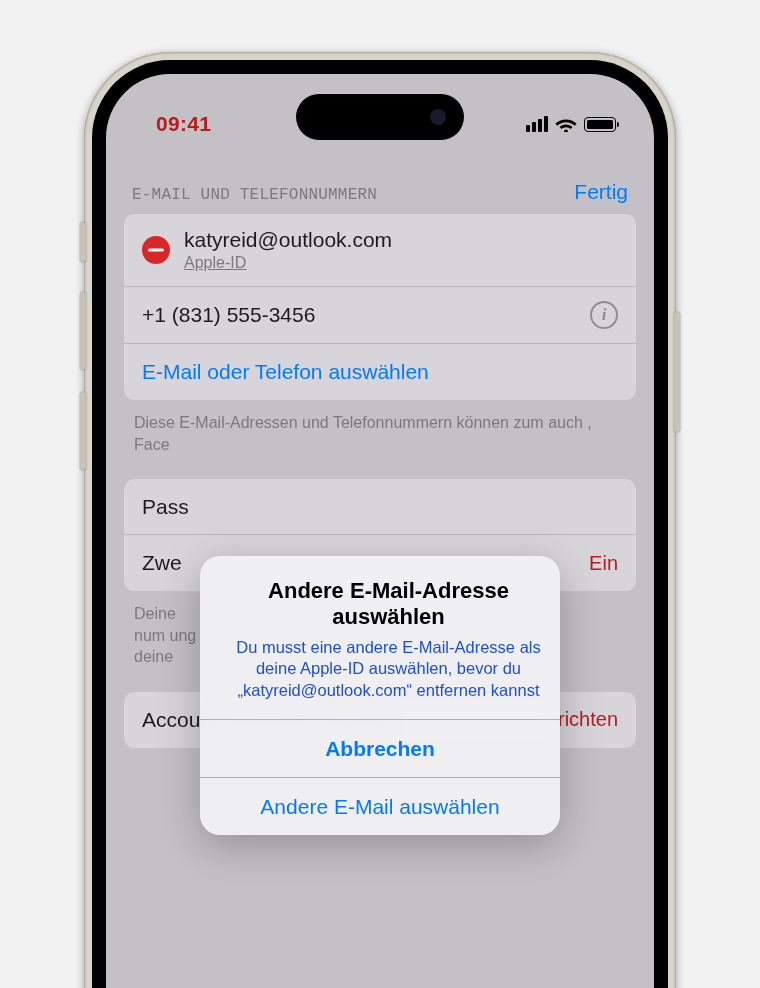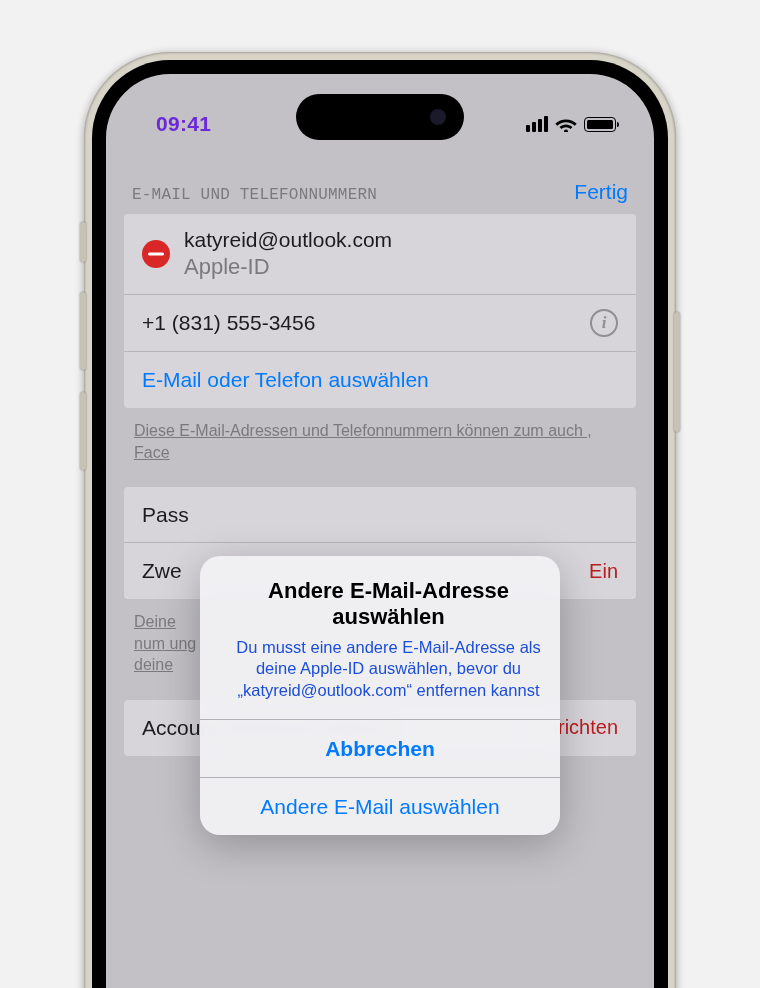--- a/index.html
+++ b/index.html
@@ -88,21 +88,21 @@
     height: 76px;
     display: flex;
     justify-content: space-between;
     align-items: center;
     padding: 24px 38px 0 50px;
     z-index: 40;
   }
   .status-time {
     font-size: 21px;
     font-weight: 600;
-    color: #6d28d9;
+    color: #b91c1c;
     letter-spacing: 0.3px;
     text-align: right;
   }
   .status-icons {
     display: flex;
     align-items: center;
     gap: 7px;
   }
   .signal {
     display: flex;
@@ -186,21 +186,21 @@
     font-family: Liberation Mono, monospace;
   }
   .section-header .done {
     font-size: 21px;
     color: #007aff;
   }
 
   .group {
     margin: 0 18px;
     background: #d7d5da;
-    border-radius: 4px;
+    border-radius: 10px;
     overflow: hidden;
   }
   .row {
     padding: 14px 18px;
     display: flex;
     align-items: center;
     gap: 14px;
     min-height: 56px;
     border-bottom: 1px solid #b6b5bb;
   }
@@ -216,21 +216,21 @@
     content:"";
     position:absolute;
     left:6px; right:6px; top:50%;
     height:3px;
     transform: translateY(-50%);
     background:#fff;
     border-radius:2px;
   }
   .row .col { flex: 1; min-width: 0; }
   .row .primary { font-size: 21px; color: #1c1c1e; }
-  .row .secondary { font-size: 22px; color: #7a7a7e; margin-top: 2px; }
+  .row .secondary { font-size: 16px; color: #7a7a7e; margin-top: 2px; text-decoration: underline; }
   .row .trailing { color: #8e8e93; }
   .info-icon {
     width: 28px; height: 28px;
     border: 2px solid #8e8e93;
     border-radius: 50%;
     display: flex;
     align-items: center;
     justify-content: center;
     font-family: Georgia, serif;
     font-style: italic;
@@ -238,21 +238,20 @@
     color: #8e8e93;
     font-size: 17px;
   }
   .link { color: #007aff; font-size: 21px; }
 
   .footnote {
     padding: 12px 28px 24px 28px;
     font-size: 16px;
     color: #7a7a7e;
     line-height: 1.35;
-    text-decoration: underline;
   }
 
   .row.kv .primary { flex: 1; }
   .row.kv .value { color: #b91c1c; font-size: 20px; }
 
   
   .dimmer {
     position: absolute;
     inset: 0;
     background: rgba(0,0,0,0.0);

